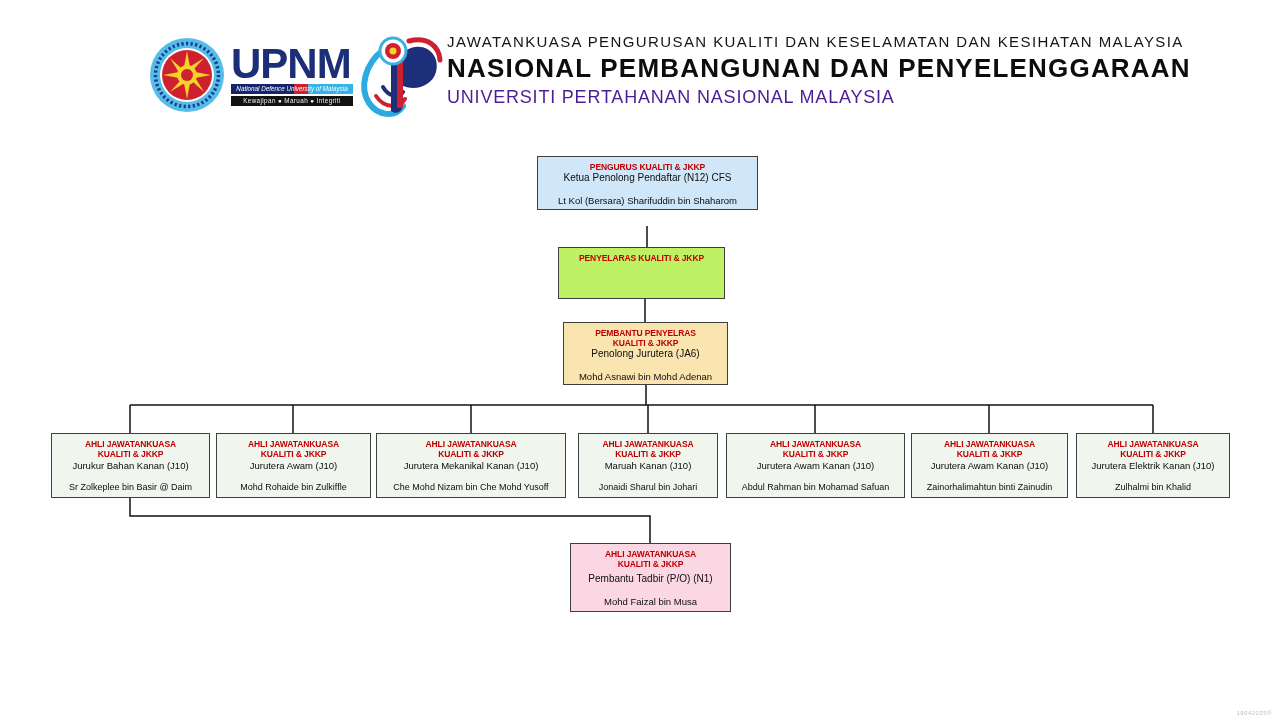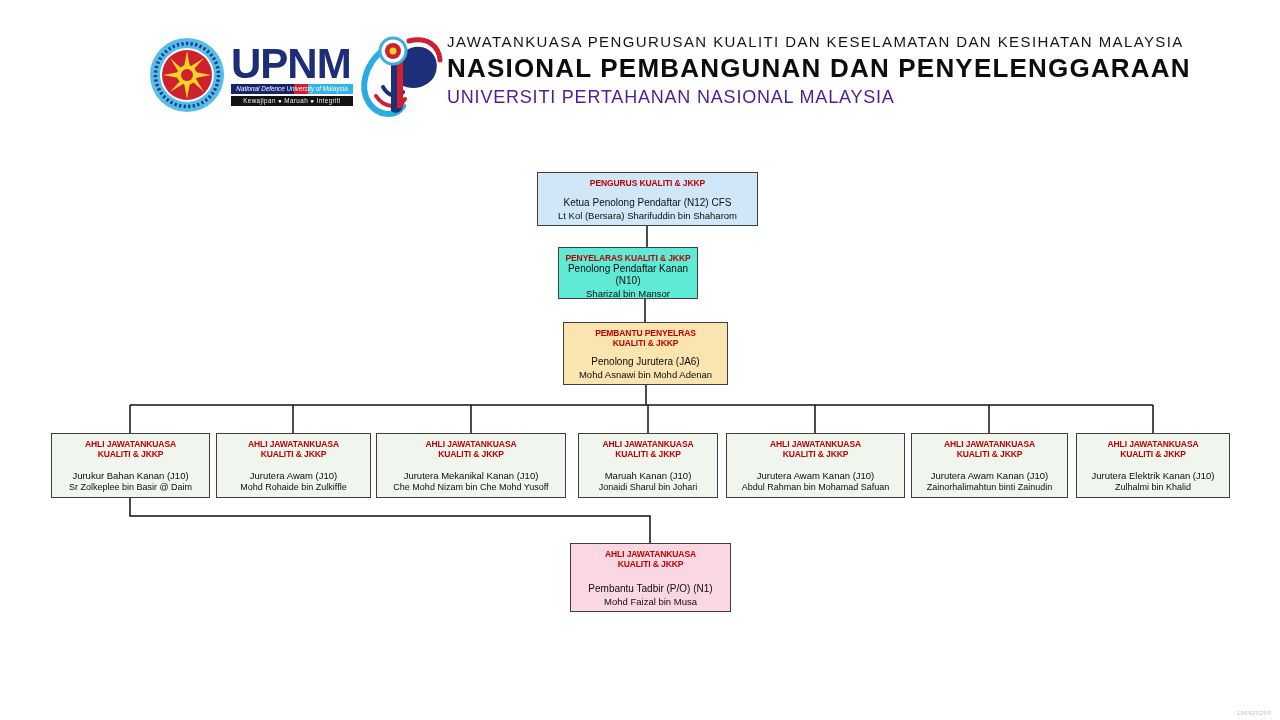--- a/index.html
+++ b/index.html
@@ -22,26 +22,26 @@
   .upnm-motto{margin-top:2px;height:10px;line-height:10px;text-align:center;color:#f0f0f0;
               font-size:6.3px;letter-spacing:0.4px;background:#121212;white-space:nowrap;overflow:hidden;}
   .jplogo{position:absolute;left:357px;top:34px;}
 
   
   .node{position:absolute;box-sizing:border-box;border:1.5px solid #3f3f3f;
         display:flex;flex-direction:column;justify-content:space-between;
         text-align:center;padding:5px 2px 4px 2px;line-height:1.18;}
   .node-title{color:#c00000;font-weight:bold;font-size:8.5px;white-space:pre-line;letter-spacing:-0.1px;}
   .node-role{font-weight:normal;font-size:10px;color:#0d0d0d;}
-  .node-person{font-size:9.5px;color:#0d0d0d;margin-top:1px;}
+  .node-person{font-size:9.5px;color:#0d0d0d;margin-top:11px;}
   .member .node-role{font-size:9.5px;}
   .member .node-person{font-size:9px;}
 
-  #node-manager{left:537px;top:172px;width:221px;height:54px;background:#cfe7f8;}
-  #node-coordinator{left:558px;top:247px;width:140px;height:52px;background:#5eead4;}
+  #node-manager{left:537px;top:156px;width:221px;height:54px;background:#cfe7f8;}
+  #node-coordinator{left:558px;top:247px;width:167px;height:52px;background:#bef264;}
   #node-assistant{left:563px;top:322px;width:165px;height:63px;background:#fae5b0;}
   .member{top:433px;height:65px;background:#f0f5ee;}
   #node-secretary{left:570px;top:543px;width:161px;height:69px;background:#fbd7e4;}
 
   .connectors{position:absolute;left:0;top:0;width:1280px;height:720px;pointer-events:none;}
 
   .watermark{position:absolute;right:8px;bottom:4px;font-size:6px;color:#bdbdbd;letter-spacing:0.5px;}
 </style>
 </head>
 <body>
@@ -115,24 +115,20 @@
   <div class="node" id="node-manager">
     <div class="node-title">PENGURUS KUALITI &amp; JKKP</div>
     <div>
       <div class="node-role">Ketua Penolong Pendaftar (N12) CFS</div>
       <div class="node-person">Lt Kol (Bersara) Sharifuddin bin Shaharom</div>
     </div>
   </div>
 
   <div class="node" id="node-coordinator">
     <div class="node-title">PENYELARAS KUALITI &amp; JKKP</div>
-    <div>
-      <div class="node-role">Penolong Pendaftar Kanan (N10)</div>
-      <div class="node-person">Sharizal bin Mansor</div>
-    </div>
   </div>
 
   <div class="node" id="node-assistant">
     <div class="node-title">PEMBANTU PENYELRAS
 KUALITI &amp; JKKP</div>
     <div>
       <div class="node-role">Penolong Jurutera (JA6)</div>
       <div class="node-person">Mohd Asnawi bin Mohd Adenan</div>
     </div>
   </div>

